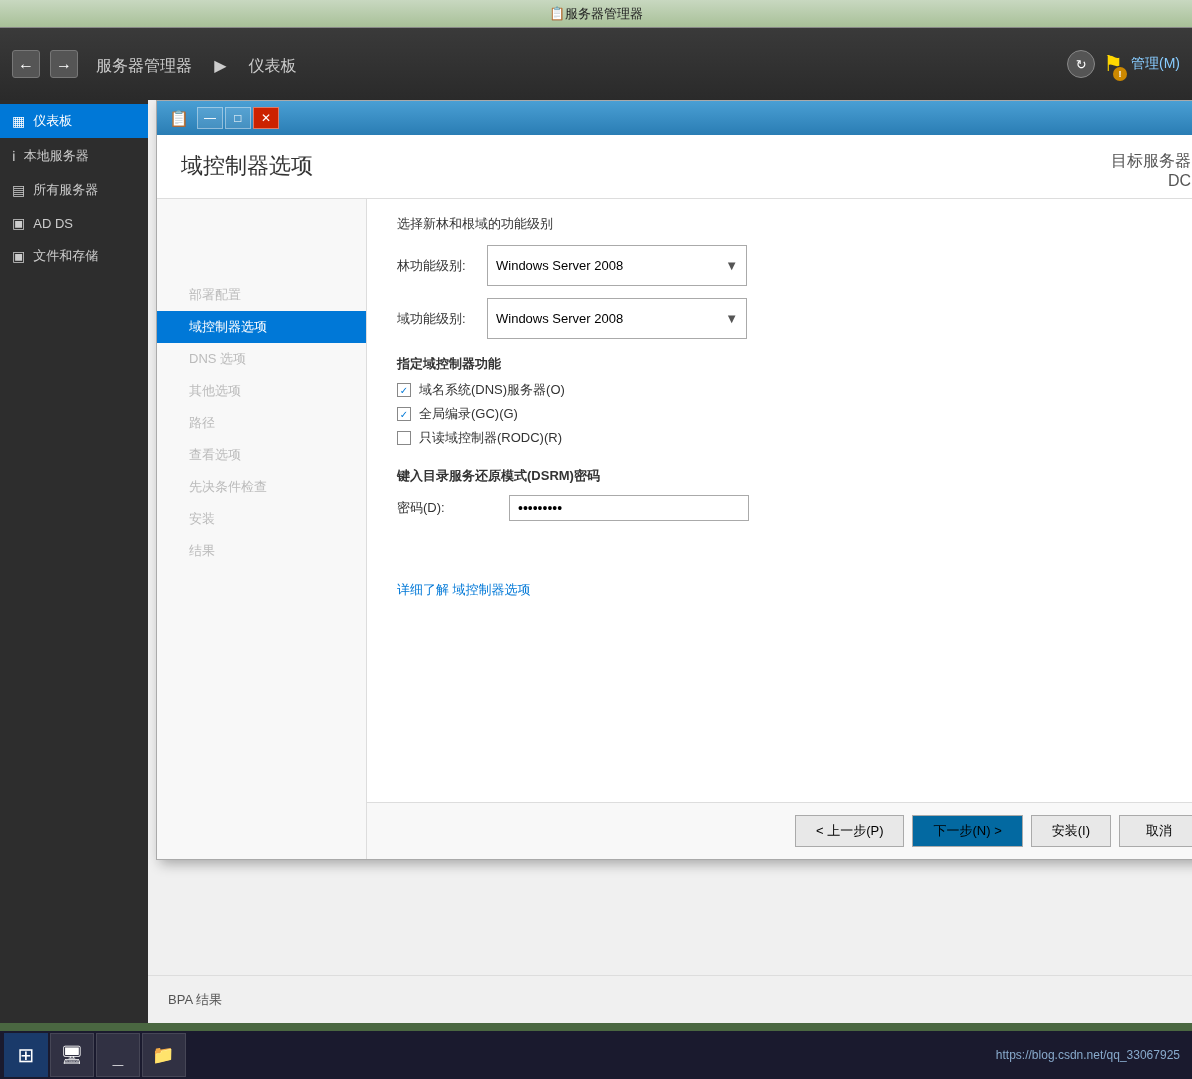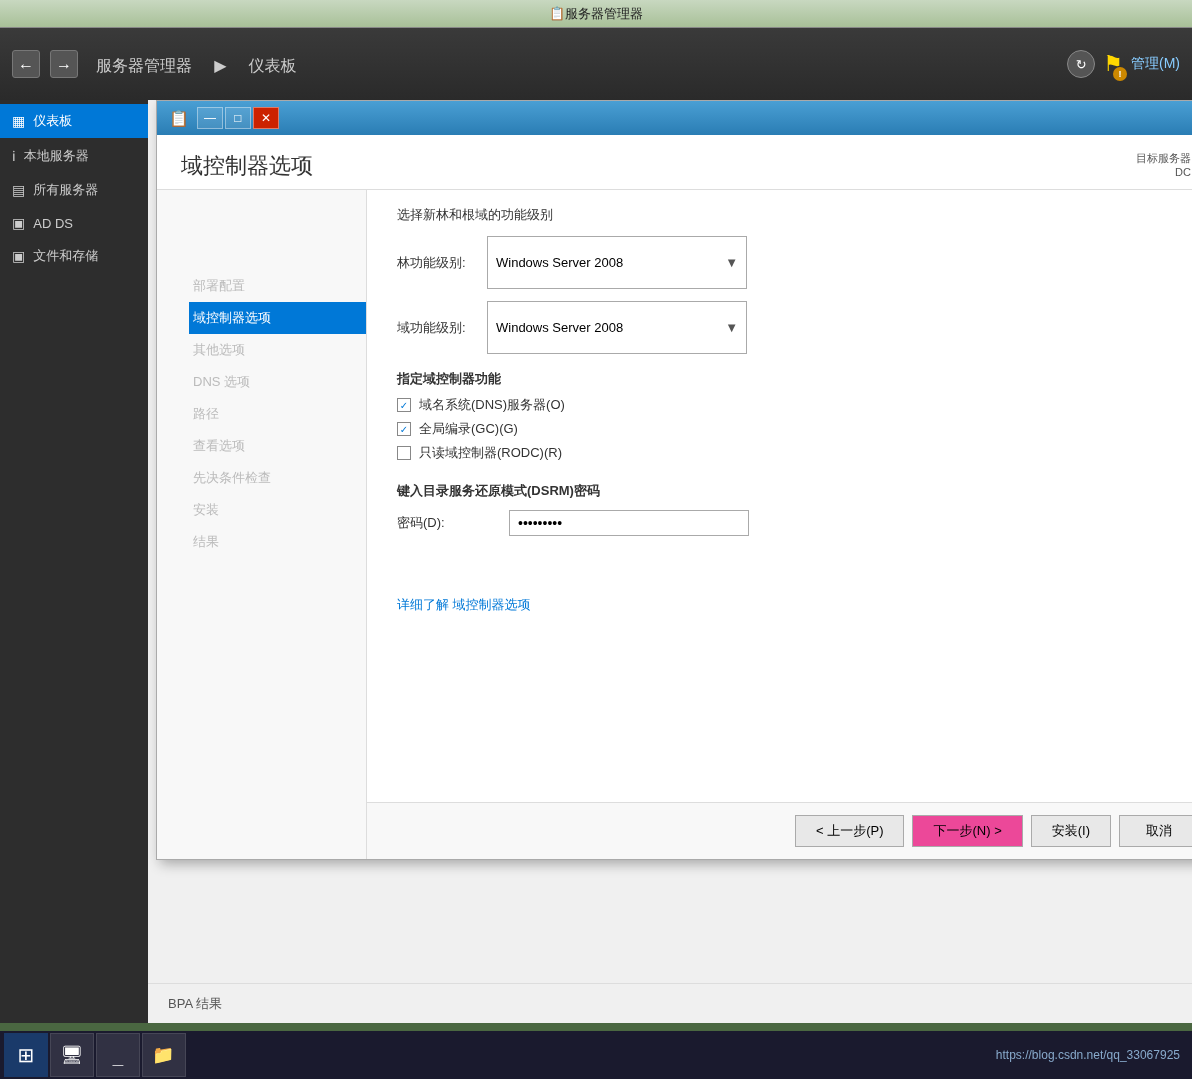--- a/index.html
+++ b/index.html
@@ -146,39 +146,38 @@
       justify-content: space-between;
       align-items: flex-start;
       border-bottom: 1px solid #ddd;
     }
     .dialog-page-title {
       font-size: 22px;
       font-weight: 300;
       color: #333;
     }
     .dialog-page-target {
-      font-size: 11px;
+      font-size: 16px;
       color: #555;
       text-align: right;
     }
 
     
     .wizard-sidebar {
       width: 210px;
       min-width: 210px;
       background: #f8f8f8;
       border-right: 1px solid #ddd;
       padding: 80px 0 0 0;
     }
     .wizard-step {
-      padding: 7px 4px;
+      padding: 7px 32px;
       font-size: 13px;
       color: #888;
       cursor: default;
-      margin-left: 32px;
     }
     .wizard-step.active {
       background: #0078d7;
       color: white;
     }
     .wizard-step.disabled { color: #bbb; }
 
     
     .wizard-content {
       flex: 1;
@@ -204,21 +203,21 @@
       align-items: center;
       margin-bottom: 12px;
     }
     .form-label {
       font-size: 13px;
       color: #333;
       min-width: 90px;
     }
     .form-select {
       width: 260px;
-      padding: 18px 8px;
+      padding: 12px 8px;
       border: 1px solid #aaa;
       background: white;
       font-size: 13px;
       display: flex;
       align-items: center;
       justify-content: space-between;
       cursor: pointer;
     }
     .form-select-arrow { color: #555; }
 
@@ -285,21 +284,21 @@
       background: #f8f8f8;
     }
     .footer-btn {
       padding: 6px 20px;
       border: 1px solid #aaa;
       background: #e8e8e8;
       font-size: 13px;
       cursor: pointer;
       min-width: 80px;
     }
-    .footer-btn.primary { background: #ec4899; }
+    .footer-btn.primary { background: #0369a1; }
 
     
     .taskbar {
       position: fixed;
       bottom: 0; left: 0; right: 0;
       height: 48px;
       background: #1a1a2e;
       display: flex;
       align-items: center;
       padding: 0 4px;
@@ -329,21 +328,21 @@
       font-size: 12px;
       padding-right: 8px;
     }
 
     
     .bpa-section {
       position: absolute;
       bottom: 0;
       left: 0;
       right: 0;
-      height: 40px;
+      height: 48px;
       background: #f0f0f0;
       display: flex;
       align-items: center;
       padding: 0 20px;
       border-top: 1px solid #ddd;
       font-size: 13px;
       color: #555;
     }
   </style>
 </head>
@@ -416,22 +415,22 @@
           <div>目标服务器</div>
           <div>DC</div>
         </div>
       </div>
 
       <div class="dialog-body">
 
         <div class="wizard-sidebar">
           <div class="wizard-step disabled">部署配置</div>
           <div class="wizard-step active">域控制器选项</div>
+          <div class="wizard-step disabled">DNS 选项</div>
           <div class="wizard-step disabled">其他选项</div>
-          <div class="wizard-step disabled">DNS 选项</div>
           <div class="wizard-step disabled">路径</div>
           <div class="wizard-step disabled">查看选项</div>
           <div class="wizard-step disabled">先决条件检查</div>
           <div class="wizard-step disabled">安装</div>
           <div class="wizard-step disabled">结果</div>
         </div>
 
         <div class="wizard-content">
           <div class="wizard-content-body">
 

